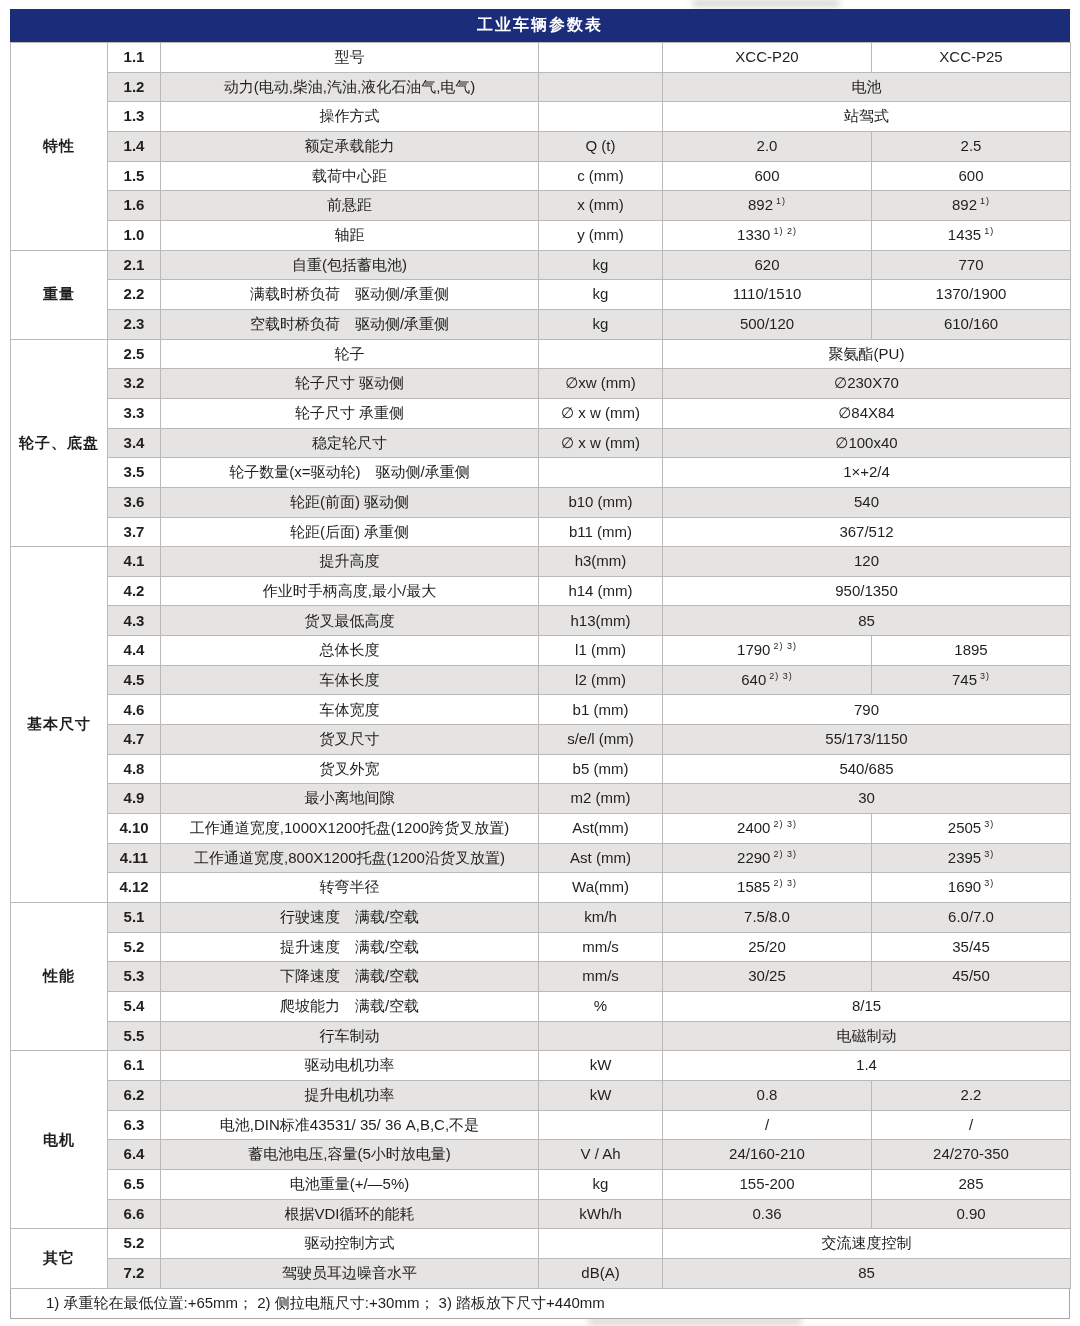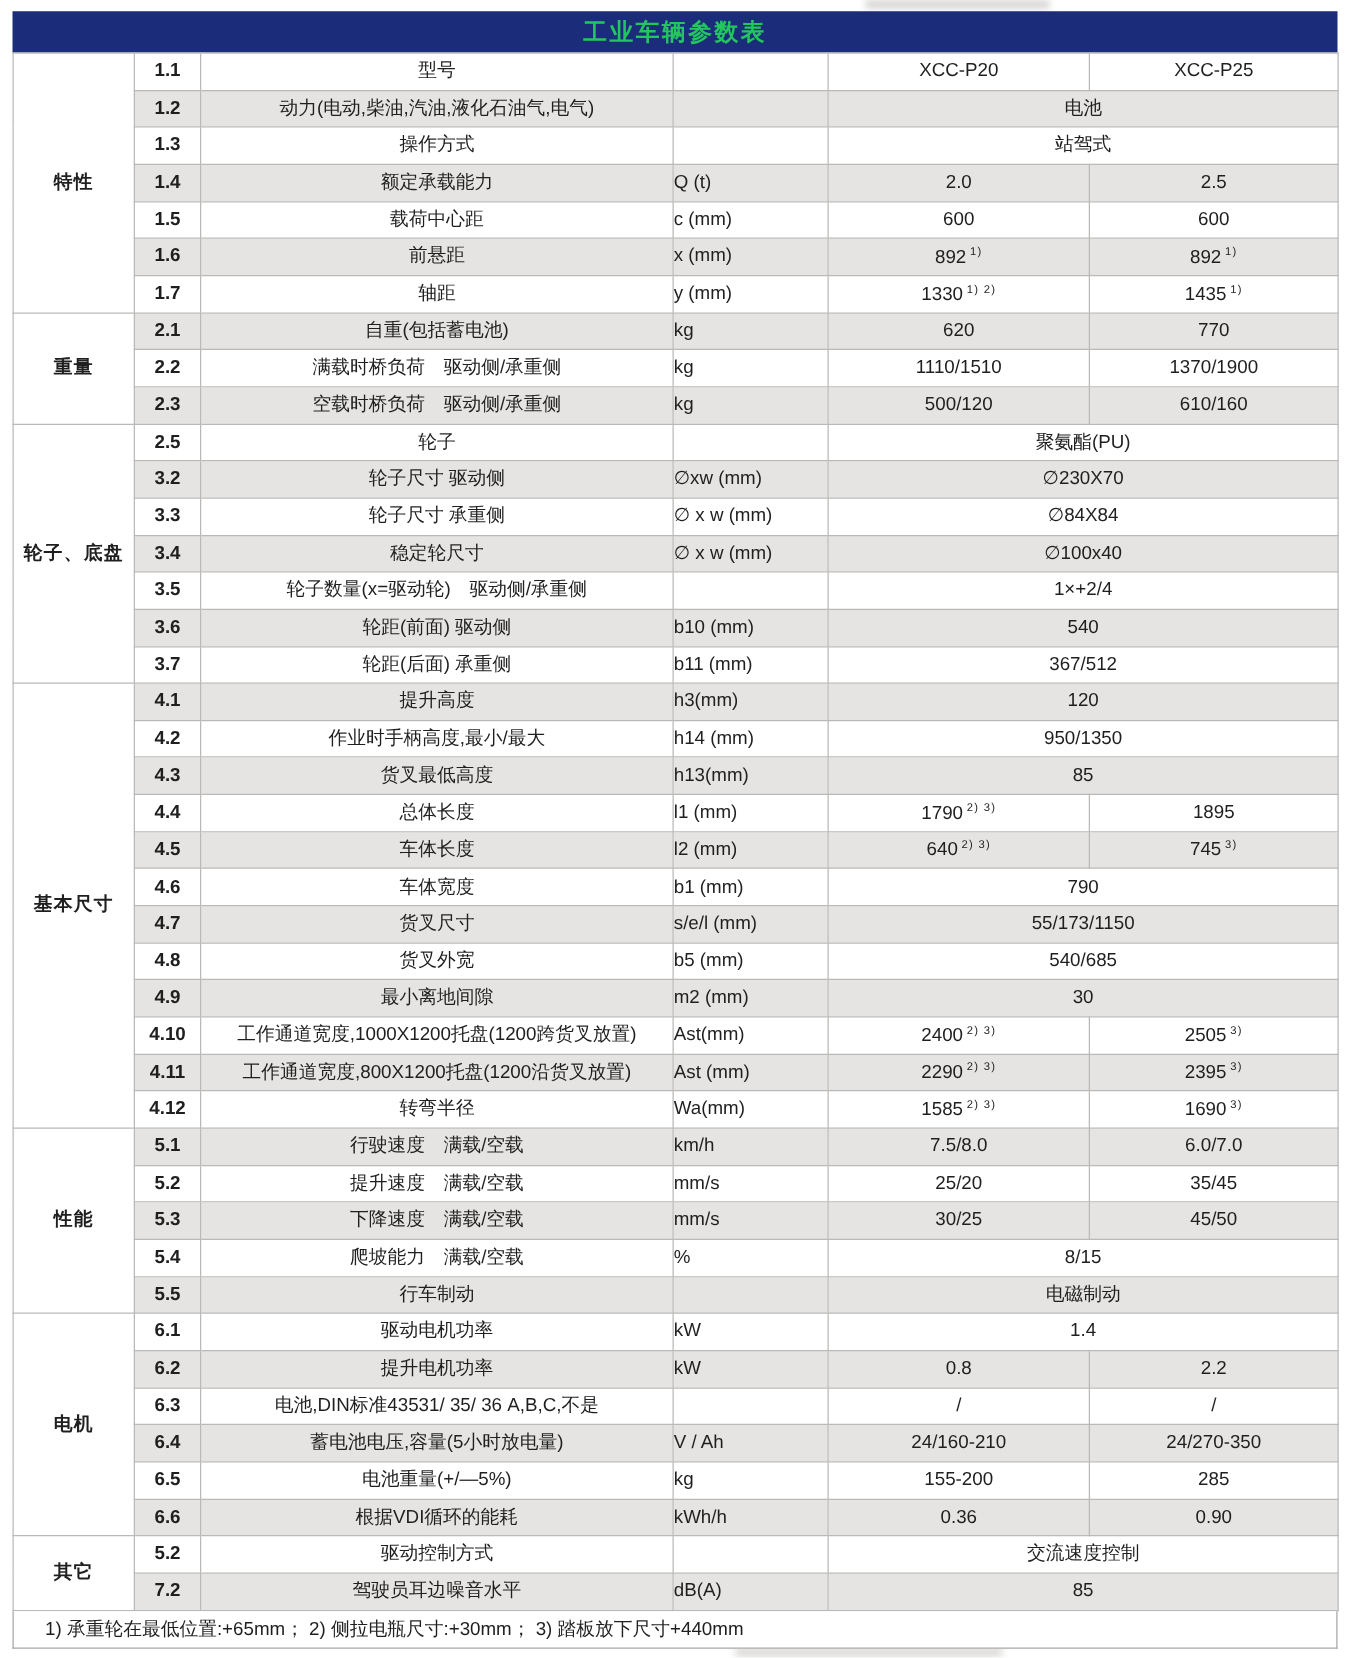--- a/index.html
+++ b/index.html
@@ -20,22 +20,22 @@
     overflow:hidden;
   }
   .sheet{
     position:absolute;
     left:10px;top:9px;
     width:1060px;
   }
   .title-bar{
     height:33px;
     background:var(--header-bg);
-    color:#22c55e;
-    font-size:19px;
+    color:#ffffff;
+    font-size:16px;
     font-weight:bold;
     letter-spacing:2px;
     display:flex;
     align-items:center;
     justify-content:center;
   }
   table.spec{
     width:1060px;
     border-collapse:collapse;
     table-layout:fixed;
@@ -55,36 +55,36 @@
   tr.plain td{background:#ffffff;}
   td.cat{
     background:#ffffff !important;
     font-weight:bold;
     font-size:17px;
     text-align:center;
     letter-spacing:1px;
   }
   td.no{text-align:center;font-size:15px;font-weight:bold;}
   td.desc{text-align:center;padding-left:20px;}
-  td.unit{}
+  td.unit{text-align:center;}
   td.val{text-align:center;}
   td.val sup{
     font-size:9px;
     margin-left:3px;
     letter-spacing:1px;
   }
   .footnote-bar{
     width:1060px;
     height:30px;
     border:1px solid var(--outer);
     border-top:none;
     background:#ffffff;
     display:flex;
     align-items:center;
-    padding-left:25px;
+    padding-left:35px;
     font-size:15px;
   }
   .wm{
     position:absolute;
     background:#d6d5d3;
     filter:blur(3px);
     border-radius:3px;
   }
   .wm-top{left:692px;top:0;width:148px;height:7px;}
   .wm-bottom{left:588px;top:1317px;width:214px;height:9px;opacity:.8;}
@@ -142,21 +142,21 @@
           <td class="val">600</td>
         </tr>
         <tr class="stripe">
           <td class="no">1.6</td>
           <td class="desc">前悬距</td>
           <td class="unit">x (mm)</td>
           <td class="val">892<sup>1)</sup></td>
           <td class="val">892<sup>1)</sup></td>
         </tr>
         <tr class="plain">
-          <td class="no">1.7</td>
+          <td class="no">1.0</td>
           <td class="desc">轴距</td>
           <td class="unit">y (mm)</td>
           <td class="val">1330<sup>1) 2)</sup></td>
           <td class="val">1435<sup>1)</sup></td>
         </tr>
         <tr class="stripe">
           <td class="cat" rowspan="3">重量</td>
           <td class="no">2.1</td>
           <td class="desc">自重(包括蓄电池)</td>
           <td class="unit">kg</td>

